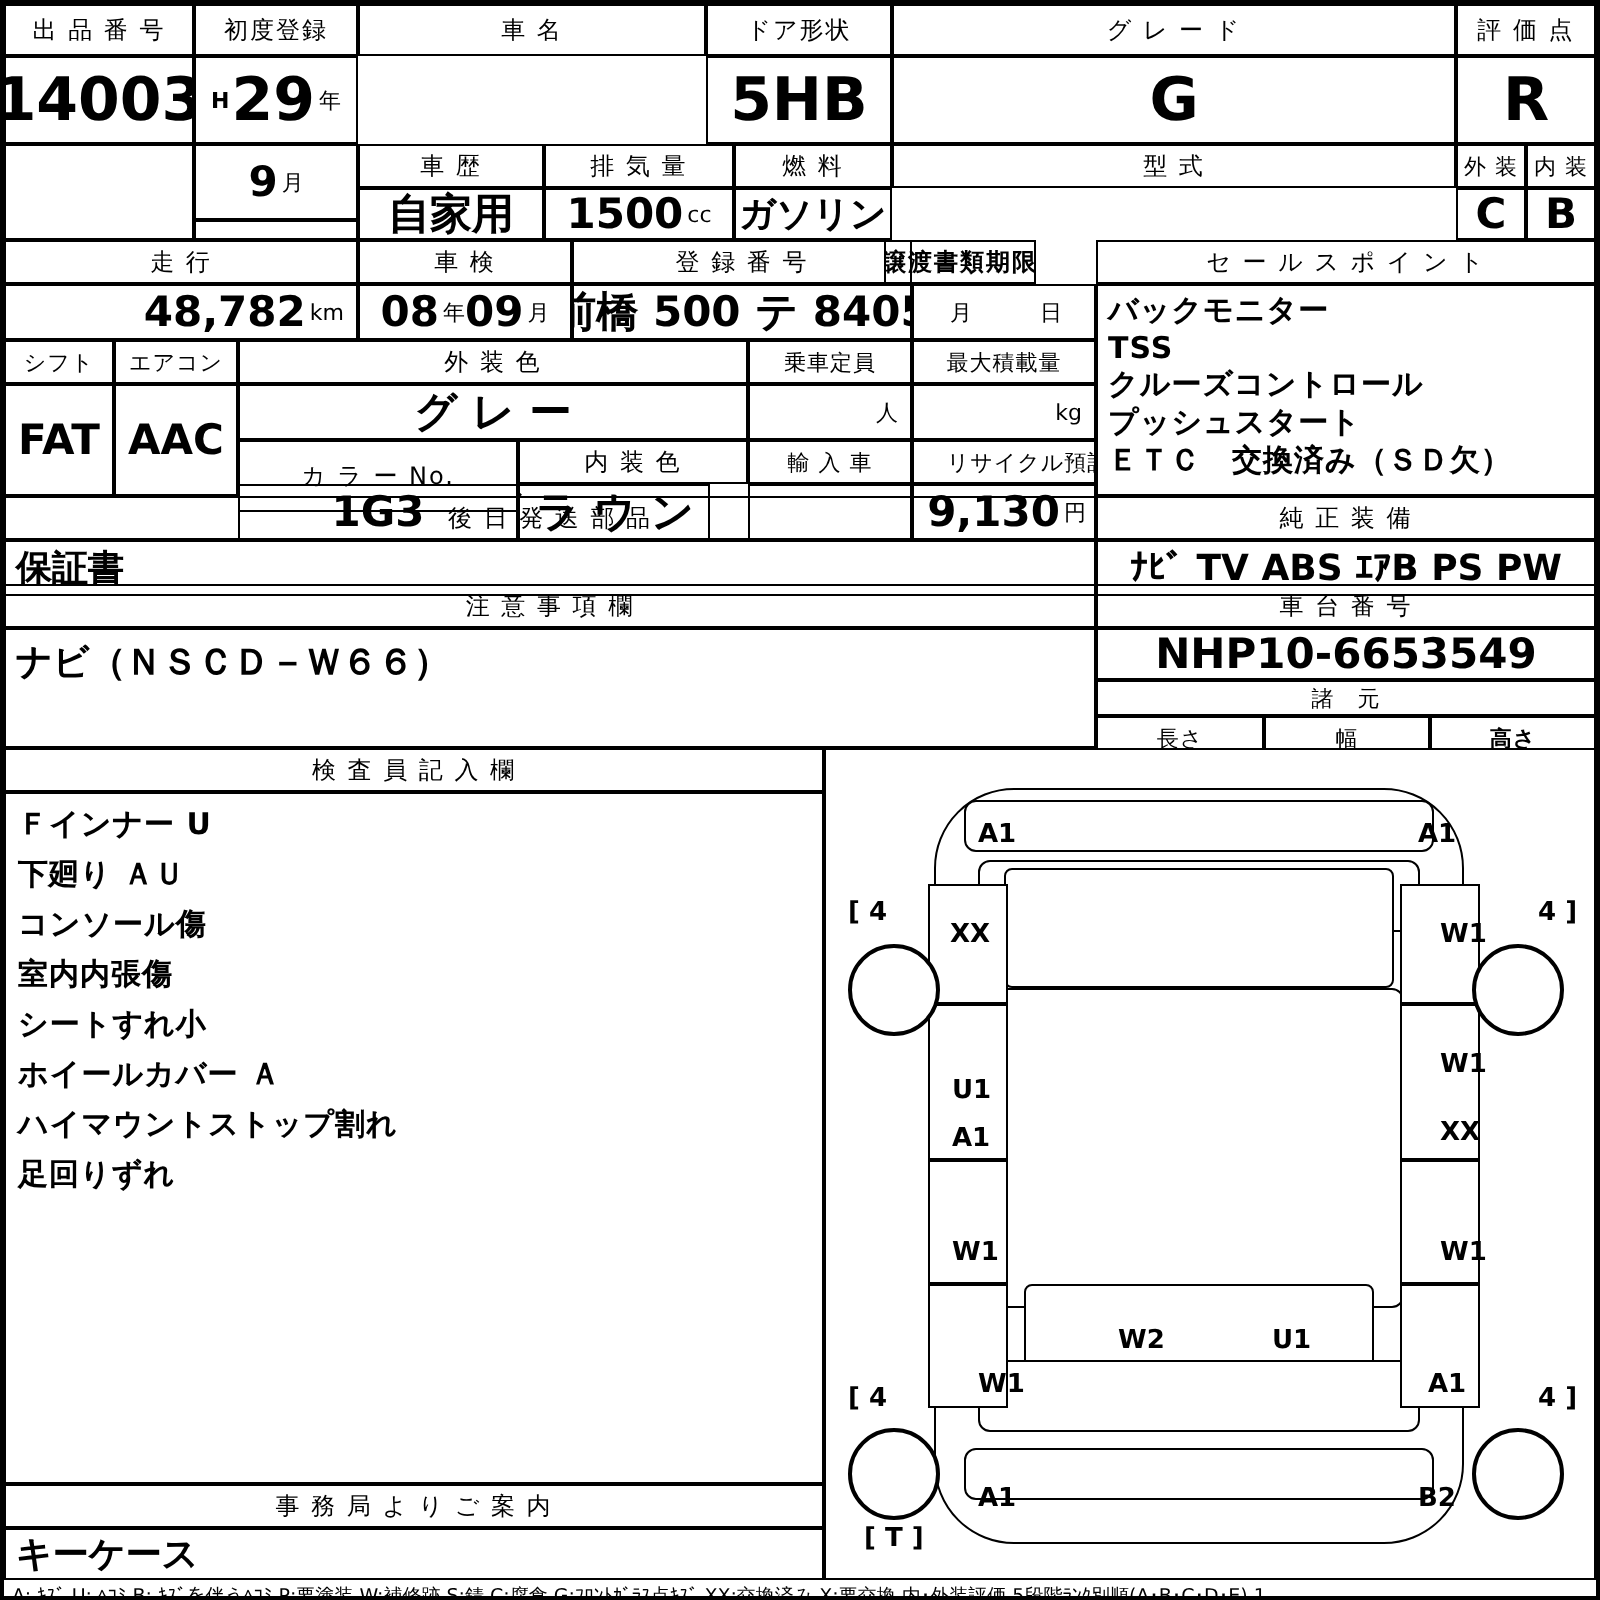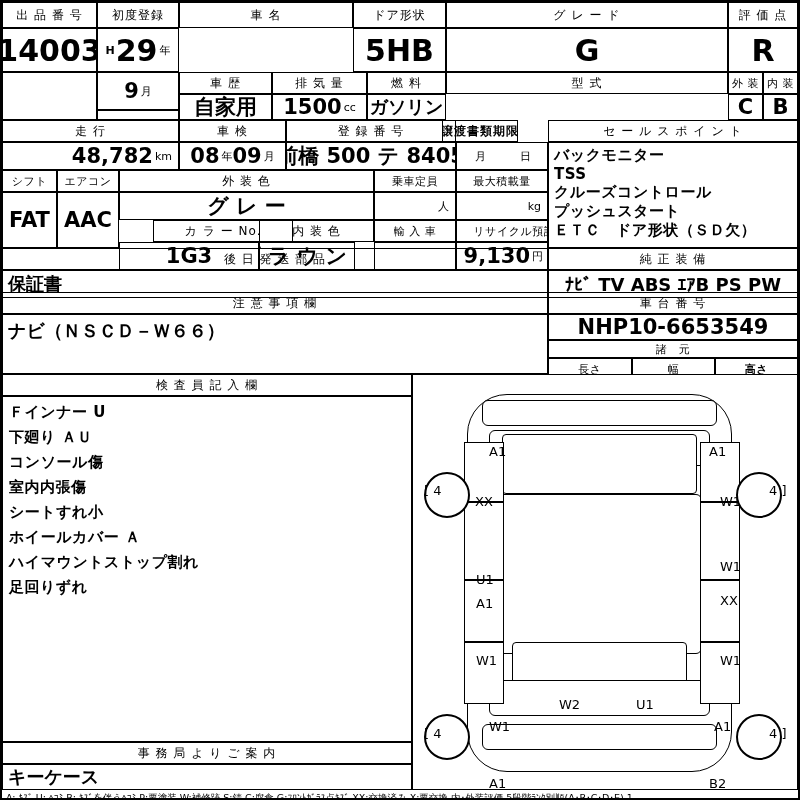--- a/index.html
+++ b/index.html
@@ -27,21 +27,21 @@
   }
   .lbl { font-size: 12px; letter-spacing: 1px; }
   .lbl-sm { font-size: 11px; letter-spacing: 0.5px; }
   .val { font-size: 21px; font-weight: bold; }
   .val-lg { font-size: 30px; font-weight: bold; }
   .val-md { font-size: 18px; font-weight: bold; }
   .left { justify-content: flex-start; padding-left: 5px; }
   .unit { font-size: 11px; font-weight: normal; margin-left: 2px; }
   .sup { font-size: 11px; font-weight: bold; vertical-align: super; margin-right: 1px;}
   .listline { font-size: 15px; font-weight: bold; letter-spacing: 0.5px; }
-  .pt { position: absolute; font-size: 13px; font-weight: normal; margin-top: 34px; }
+  .pt { position: absolute; font-size: 13px; font-weight: bold; }
   .diagbox {
     position: absolute;
     border: 1.5px solid #000;
     background: #fff;
   }
   .wheel {
     position: absolute;
     border: 2px solid #000;
     border-radius: 50%;
     background: #fff;
@@ -118,40 +118,40 @@
   <div class="cell" style="left:454px;top:140px;width:92px;height:28px;justify-content:space-around;">
     <span class="unit">月</span>
     <span class="unit">日</span>
   </div>
 
   <div class="cell" style="left:546px;top:140px;width:250px;height:106px;flex-direction:column;align-items:flex-start;justify-content:flex-start;padding:3px 0 0 5px;">
     <div class="listline">バックモニター</div>
     <div class="listline">TSS</div>
     <div class="listline">クルーズコントロール</div>
     <div class="listline">プッシュスタート</div>
-    <div class="listline">ＥＴＣ　ドア形状（ＳＤ欠）</div>
+    <div class="listline">ＥＴＣ　交換済み（ＳＤ欠）</div>
   </div>
 
   <div class="cell lbl-sm" style="left:0;top:168px;width:55px;height:22px;">シフト</div>
   <div class="cell lbl-sm" style="left:55px;top:168px;width:62px;height:22px;">エアコン</div>
   <div class="cell lbl" style="left:117px;top:168px;width:255px;height:22px;">外 装 色</div>
   <div class="cell lbl-sm" style="left:372px;top:168px;width:82px;height:22px;">乗車定員</div>
   <div class="cell lbl-sm" style="left:454px;top:168px;width:92px;height:22px;">最大積載量</div>
 
   <div class="cell val" style="left:0;top:190px;width:55px;height:56px;">FAT</div>
   <div class="cell val" style="left:55px;top:190px;width:62px;height:56px;">AAC</div>
   <div class="cell val" style="left:117px;top:190px;width:255px;height:28px;">グ レ ー</div>
   <div class="cell" style="left:372px;top:190px;width:82px;height:28px;justify-content:flex-end;padding-right:6px;">
     <span class="unit">人</span>
   </div>
   <div class="cell" style="left:454px;top:190px;width:92px;height:28px;justify-content:flex-end;padding-right:6px;">
     <span class="unit">kg</span>
   </div>
 
-  <div class="cell lbl" style="left:117px;top:218px;width:140px;height:22px;margin-left:34px;">カ ラ ー No.</div>
+  <div class="cell lbl" style="left:117px;top:218px;width:140px;height:36px;">カ ラ ー No.</div>
   <div class="cell lbl" style="left:257px;top:218px;width:115px;height:22px;">内 装 色</div>
   <div class="cell lbl-sm" style="left:372px;top:218px;width:82px;height:22px;">輸 入 車</div>
   <div class="cell lbl-sm" style="left:454px;top:218px;width:92px;height:22px;padding-left:36px;">リサイクル預託金</div>
 
   <div class="cell val" style="left:117px;top:240px;width:140px;height:28px;">1G3</div>
   <div class="cell" style="left:257px;top:240px;width:96px;height:28px;gap:15px;">
     <span class="val">ブ ラ ウ ン</span>
     <span class="unit">系</span>
   </div>
   <div class="cell" style="left:372px;top:240px;width:82px;height:28px;"></div>

